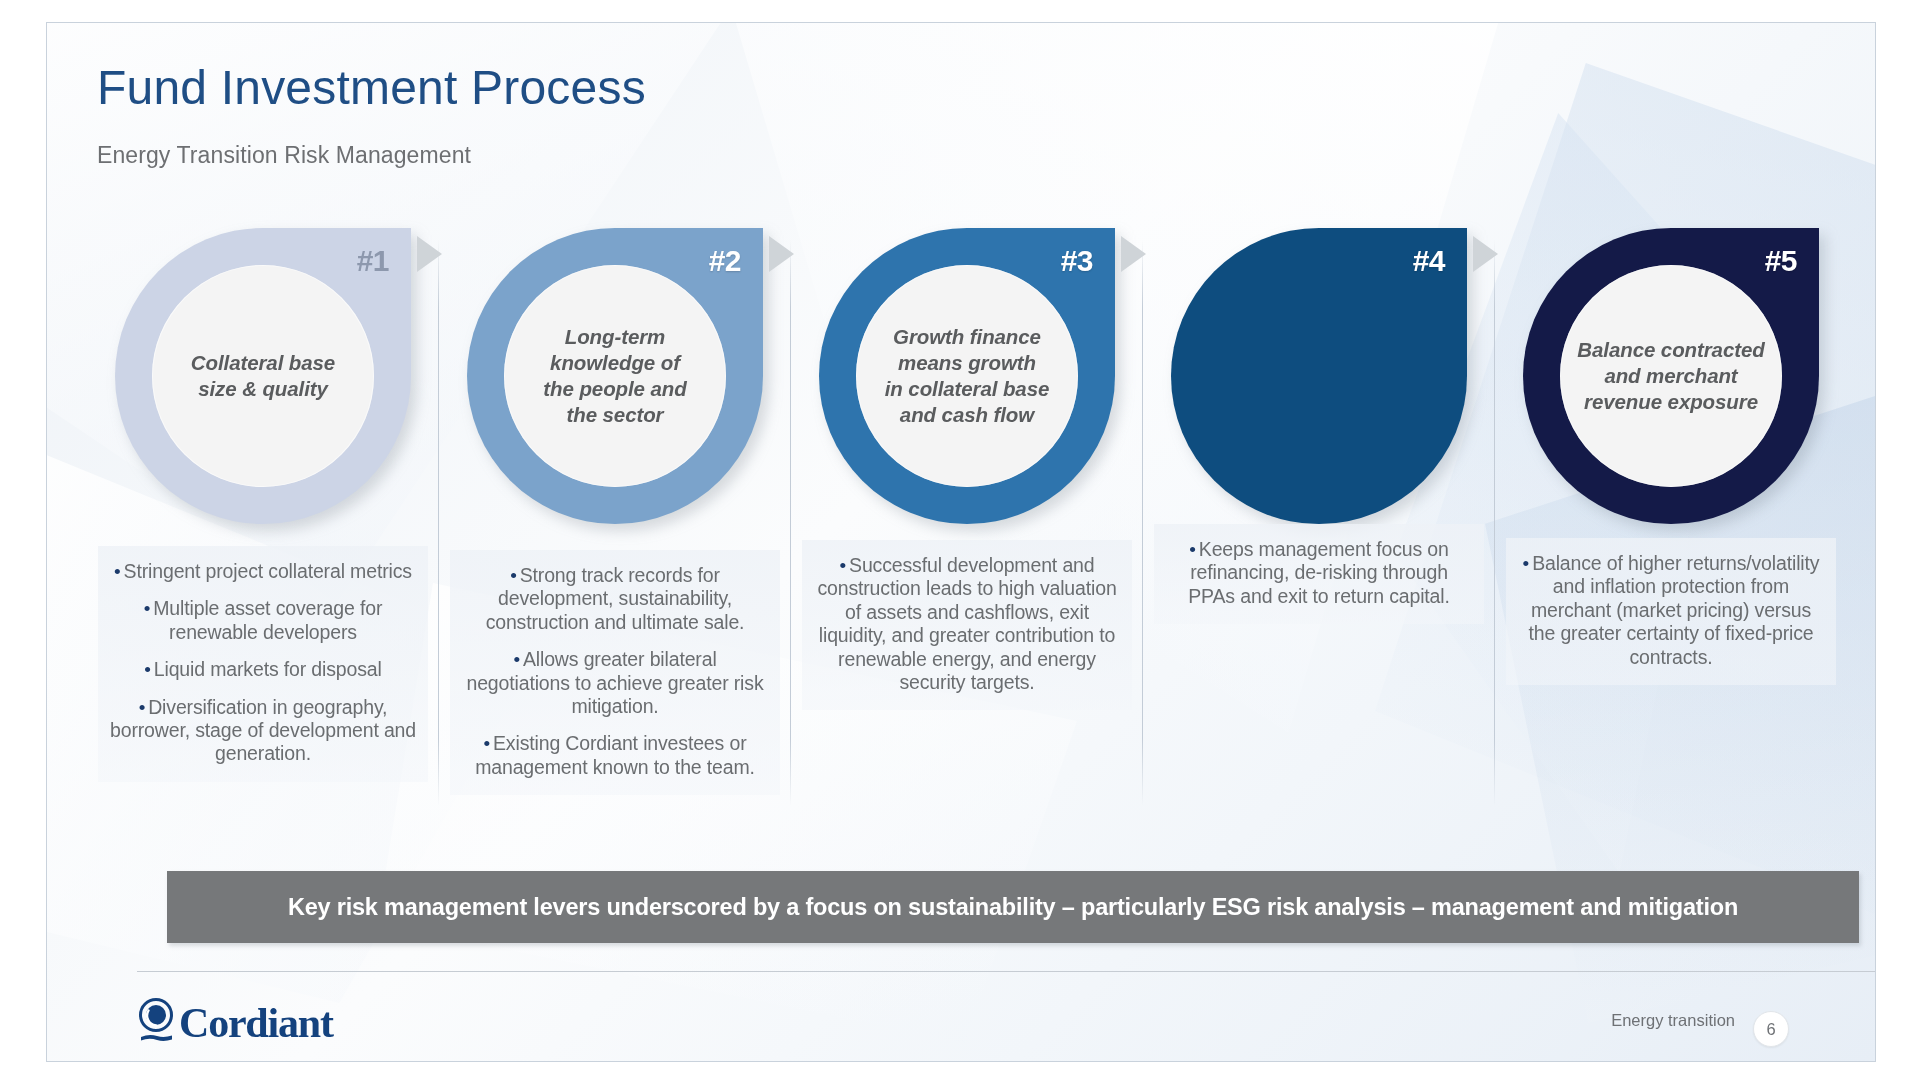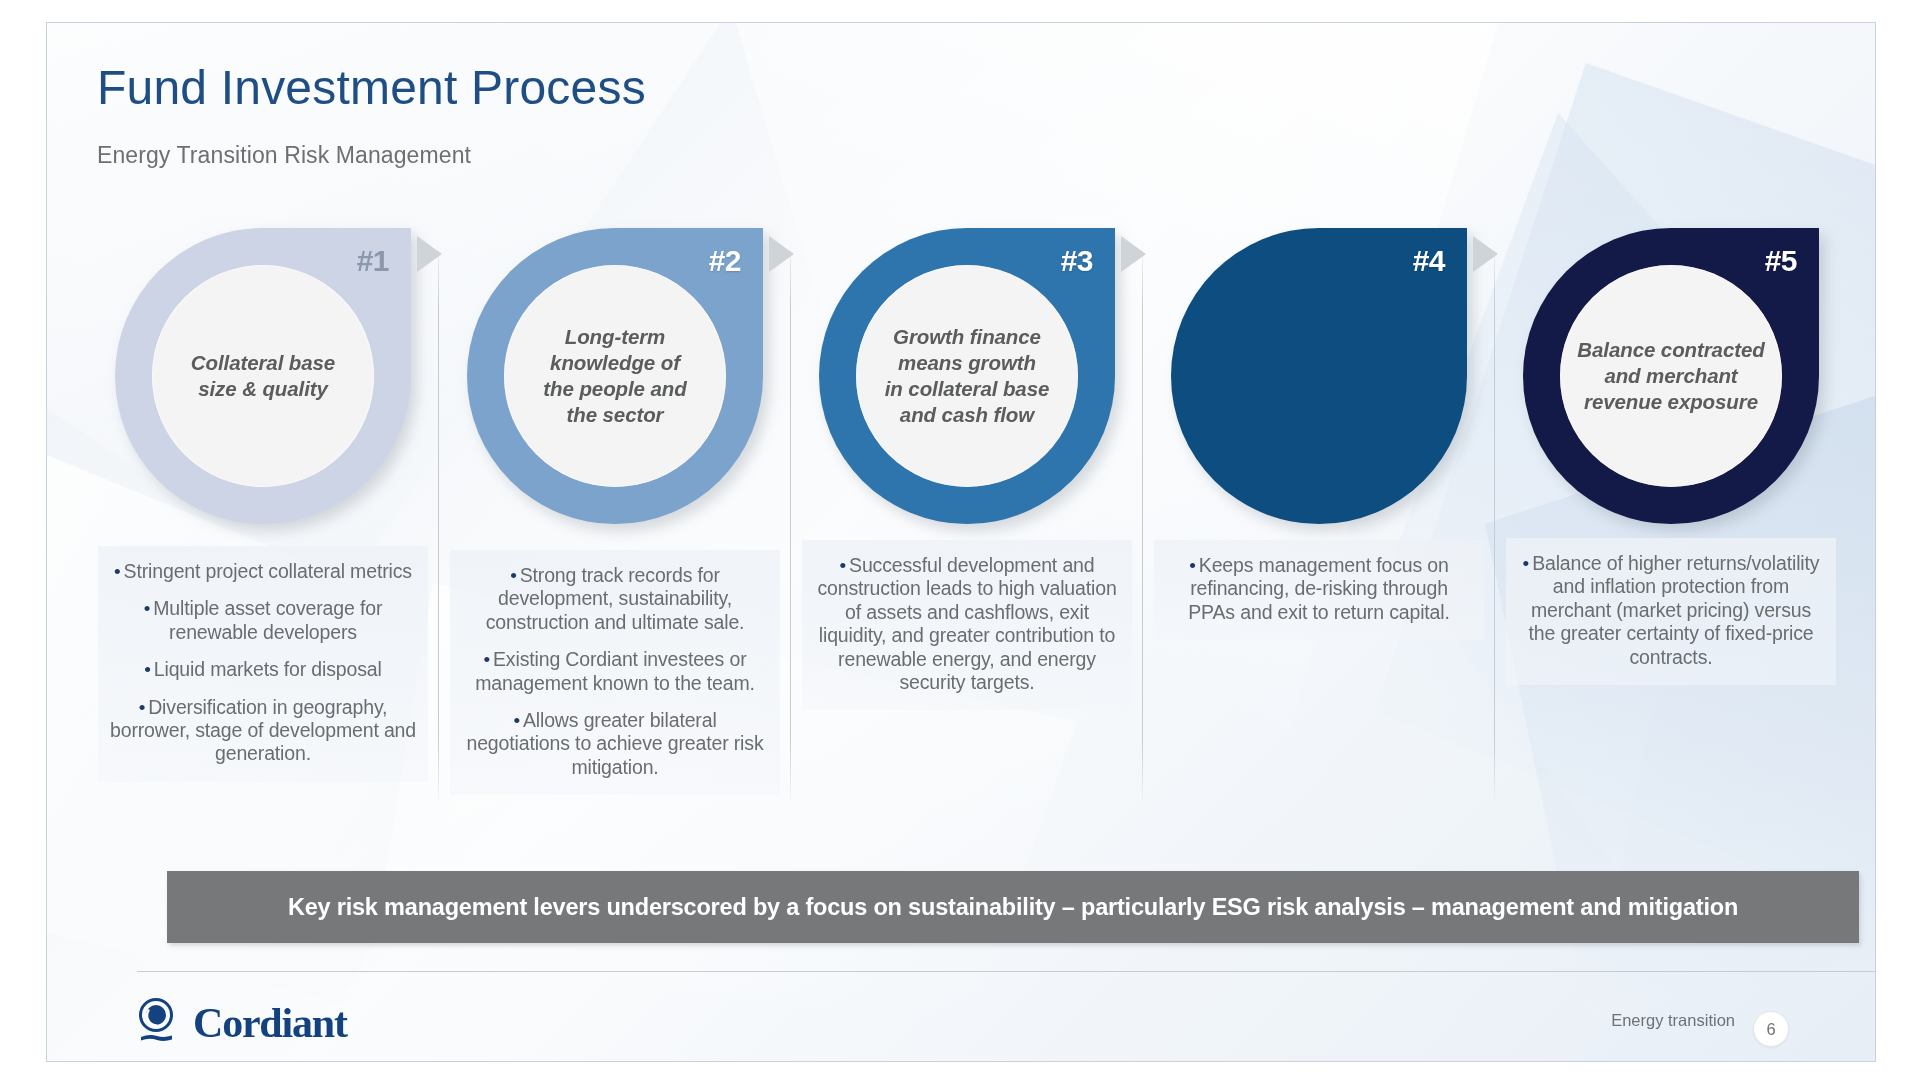--- a/index.html
+++ b/index.html
@@ -142,21 +142,21 @@
     white-space:nowrap;
   }
 
   
   #footer-rule {
     position:absolute; left:90px; top:948px; width:1742px; height:1px;
     background:#c6ccd3;
   }
   #logo {
     position:absolute; left:90px; top:975px;
-    display:flex; align-items:center; gap:16px;
+    display:flex; align-items:center; gap:2px;
   }
   #logo-text {
     font-size:42px; font-weight:bold; color:#14427e;
     letter-spacing:-1.2px; font-family:"Liberation Serif", serif;
   }
   #footer-right {
     position:absolute; right:86px; top:988px;
     display:flex; align-items:flex-start; gap:18px;
   }
   #footer-label { font-size:16.5px; color:#6e7175; }
@@ -216,22 +216,22 @@
             <div class="badge-ring" style="background: rgb(123, 163, 203);">
               <div class="badge-hole">
                 <div class="badge-label">Long-term<br>knowledge of<br>the people and<br>the sector</div>
               </div>
               <div class="badge-num">#2</div>
             </div>
           </div>
           <div class="bullet-card" style="top: 322px;">
             <ul class="bullets">
               <li><span class="dot">•</span><span>Strong track records for development, sustainability, construction and ultimate sale.</span></li>
+              <li><span class="dot">•</span><span>Allows greater bilateral negotiations to achieve greater risk mitigation.</span></li>
               <li><span class="dot">•</span><span>Existing Cordiant investees or management known to the team.</span></li>
-              <li><span class="dot">•</span><span>Allows greater bilateral negotiations to achieve greater risk mitigation.</span></li>
             </ul>
           </div>
         </div>
         <div class="col">
           <div class="arrow"></div>
           <div class="col-divider"></div>
           <div class="badge-wrap">
             <div class="badge-shadow"></div>
             <div class="badge-ring" style="background: rgb(46, 116, 173);">
               <div class="badge-hole">
@@ -248,21 +248,21 @@
         </div>
         <div class="col">
           <div class="arrow"></div>
           <div class="col-divider"></div>
           <div class="badge-wrap">
             <div class="badge-shadow"></div>
             <div class="badge-ring" style="background: rgb(14, 77, 127);">
               <div class="badge-num">#4</div>
             </div>
           </div>
-          <div class="bullet-card" style="top: 312px;">
+          <div class="bullet-card" style="top: 296px;">
             <ul class="bullets">
               <li><span class="dot">•</span><span>Keeps management focus on refinancing, de-risking through PPAs and exit to return capital.</span></li>
             </ul>
           </div>
         </div>
         <div class="col">
           <div class="arrow"></div>
           <div class="badge-wrap">
             <div class="badge-shadow"></div>
             <div class="badge-ring" style="background: rgb(20, 26, 72);">

